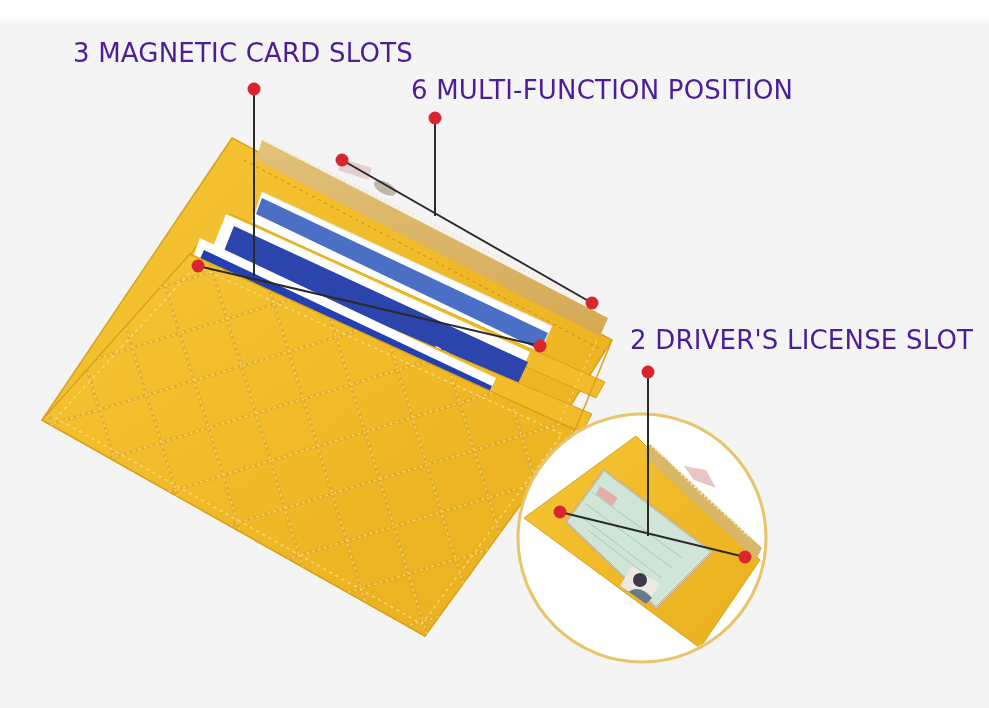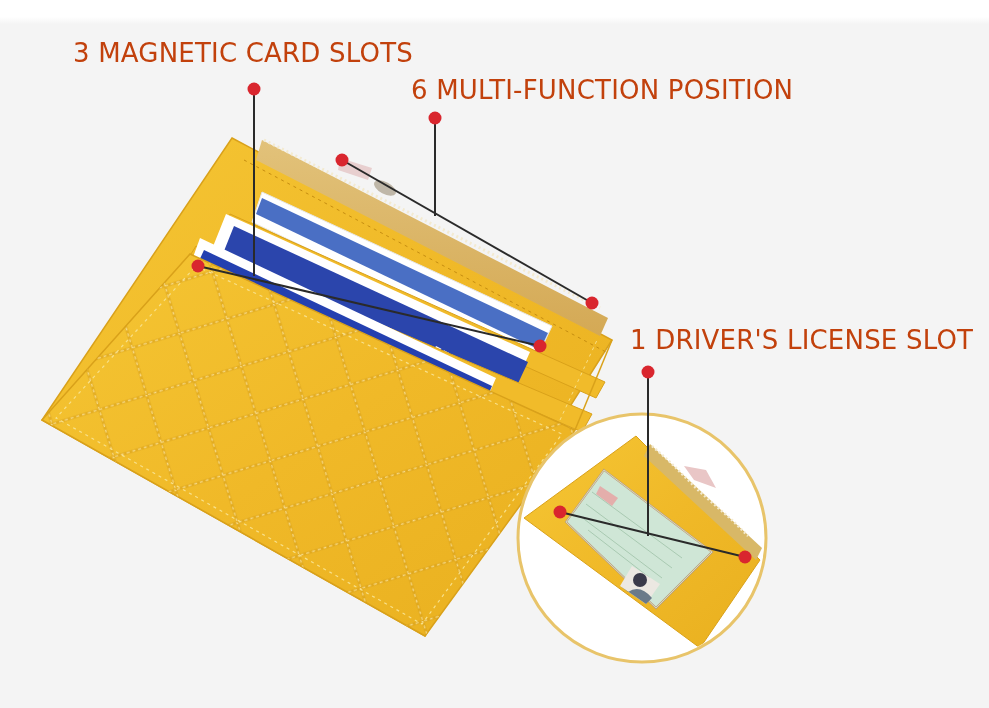--- a/index.html
+++ b/index.html
@@ -8,21 +8,21 @@
     background: #f4f4f4;
     position: relative;
     font-family: "DejaVu Sans", sans-serif;
   }
   .top-band {
     position: absolute; left: 0; top: 0; width: 989px; height: 24px;
     background: linear-gradient(#ffffff 0%, #ffffff 70%, #f4f4f4 100%);
   }
   .label {
     position: absolute;
-    color: #c2410c;
+    color: #4c1d95;
     font-size: 26px;
     letter-spacing: 0.2px;
     white-space: nowrap;
     font-weight: normal;
   }
   #label-cards { left: 73px; top: 38px; }
   #label-multi { left: 411px; top: 75px; }
   #label-license { left: 630px; top: 325px; }
   svg.scene { position: absolute; left: 0; top: 0; }
 </style>
@@ -156,13 +156,13 @@
     <circle cx="342" cy="160" r="6.5"></circle>
     <circle cx="592" cy="303" r="6.5"></circle>
     <circle cx="648" cy="372" r="6.5"></circle>
     <circle cx="560" cy="512" r="6.5"></circle>
     <circle cx="745" cy="557" r="6.5"></circle>
   </g>
 </svg>
 
 <div class="label" id="label-cards">3 MAGNETIC CARD SLOTS</div>
 <div class="label" id="label-multi">6 MULTI-FUNCTION POSITION</div>
-<div class="label" id="label-license">1 DRIVER'S LICENSE SLOT</div>
+<div class="label" id="label-license">2 DRIVER'S LICENSE SLOT</div>
 
 </body></html>

